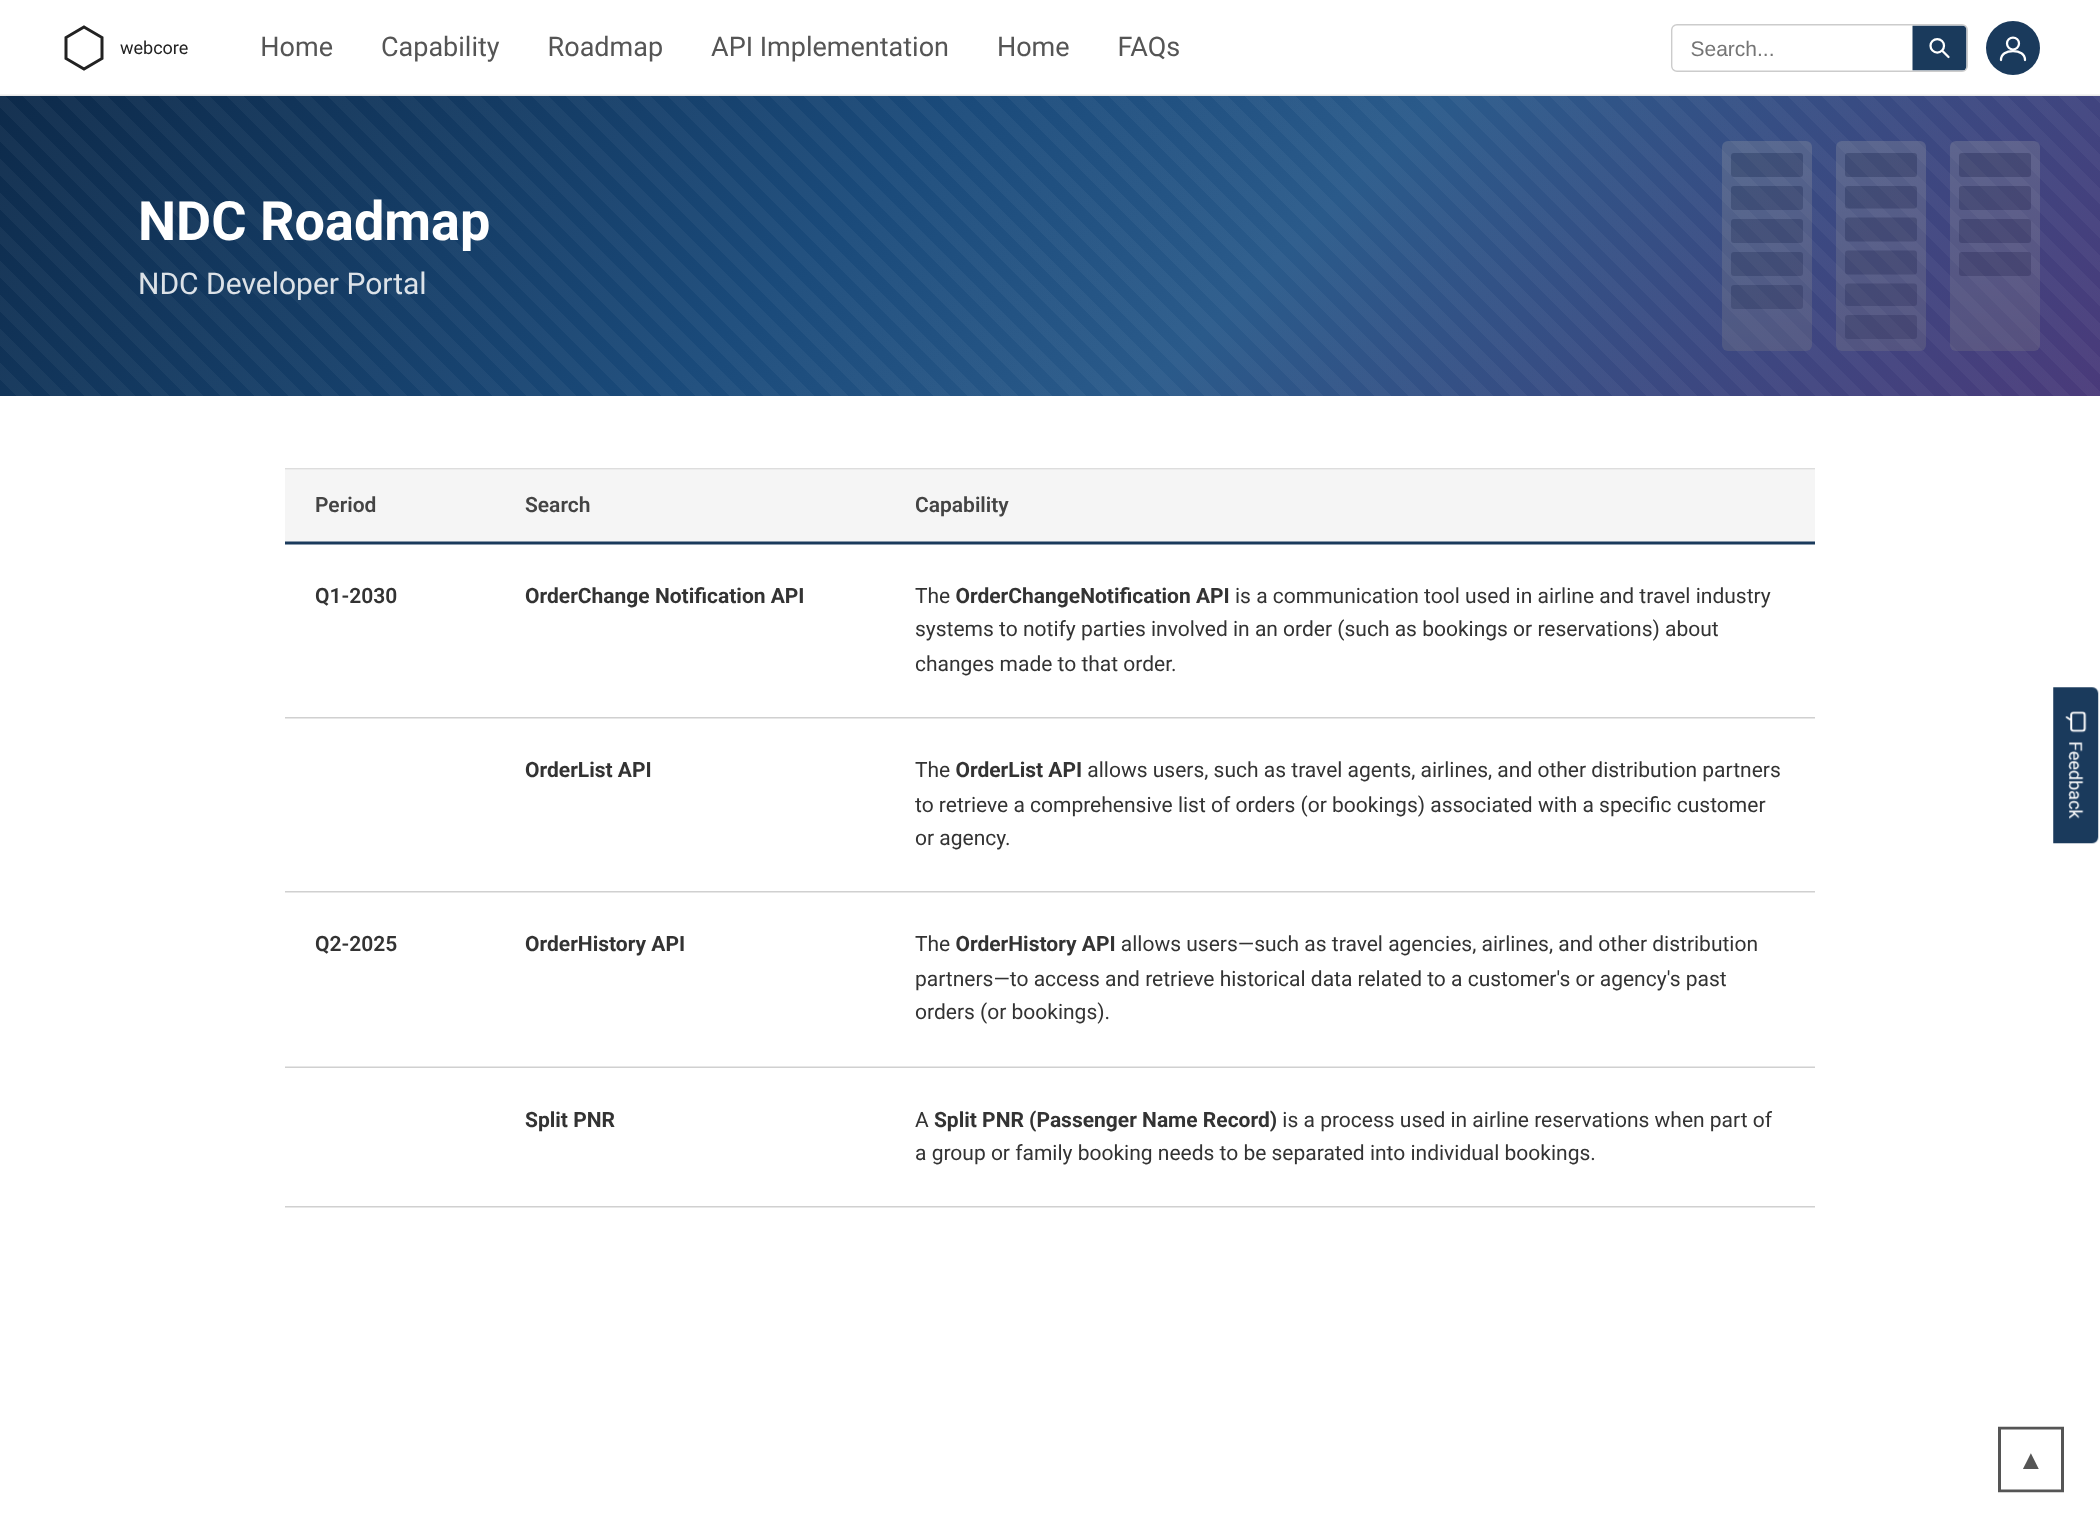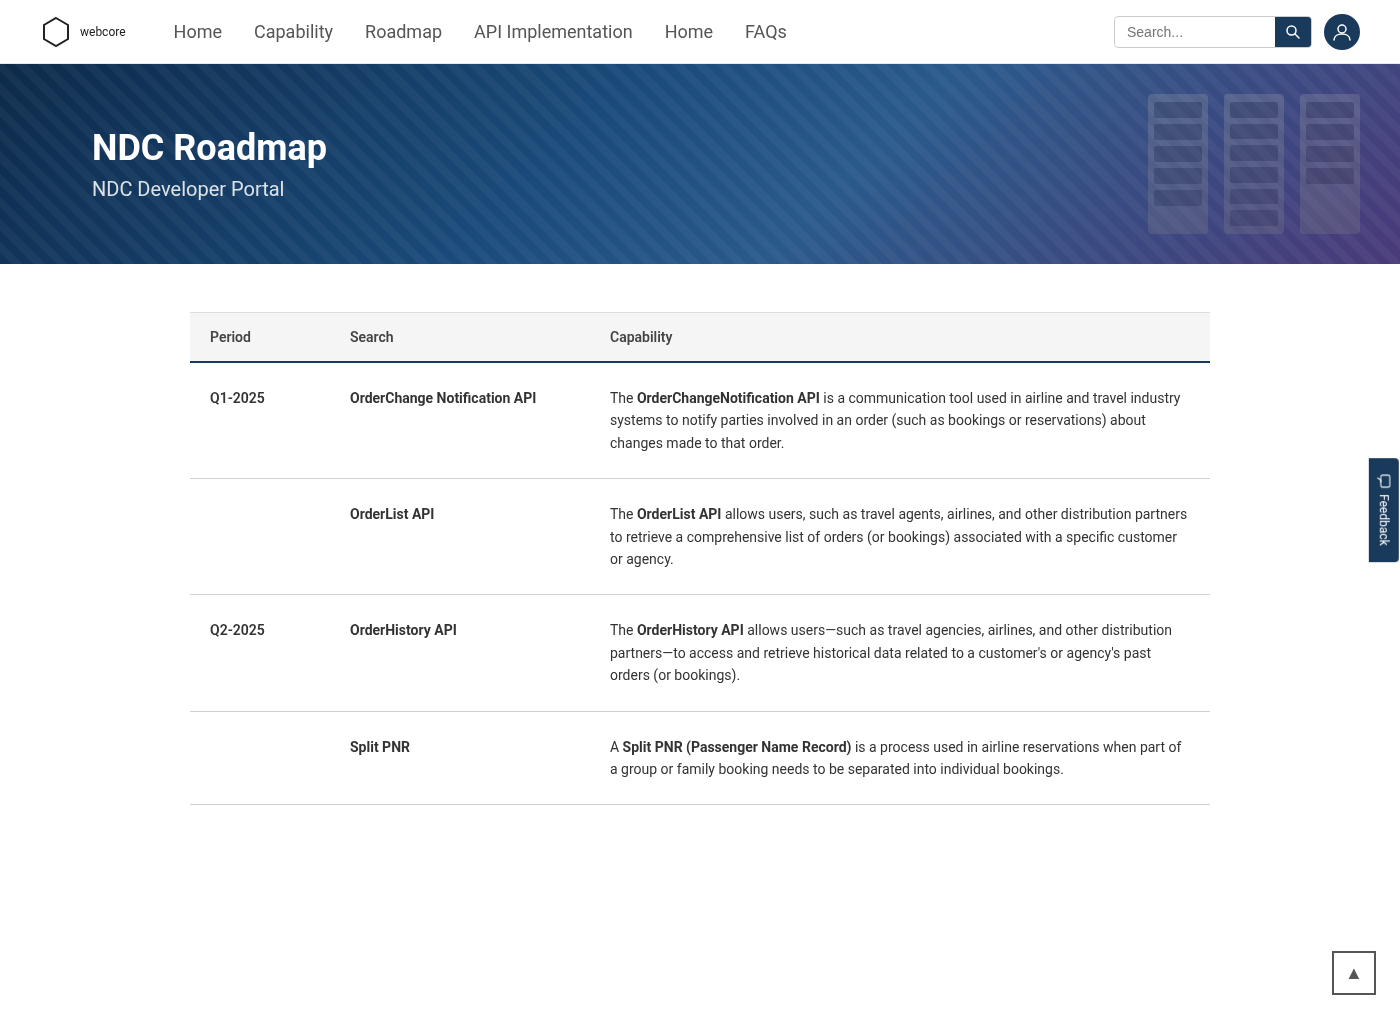--- a/index.html
+++ b/index.html
@@ -314,21 +314,21 @@
     <thead>
       <tr>
         <th class="col-period">Period</th>
         <th class="col-title">Search</th>
         <th class="col-desc">Capability</th>
       </tr>
     </thead>
     <tbody>
 
       <tr class="table-row">
-        <td class="period-cell">Q1-2025</td>
+        <td class="period-cell">Q1-2030</td>
         <td class="title-cell">OrderChange Notification API</td>
         <td class="desc-cell">
           The <span class="bold-term">OrderChangeNotification API</span> is a communication tool used in airline and travel industry systems to notify parties involved in an order (such as bookings or reservations) about changes made to that order.
         </td>
       </tr>
 
       <tr class="table-row">
         <td class="period-cell"></td>
         <td class="title-cell">OrderList API</td>
         <td class="desc-cell">

